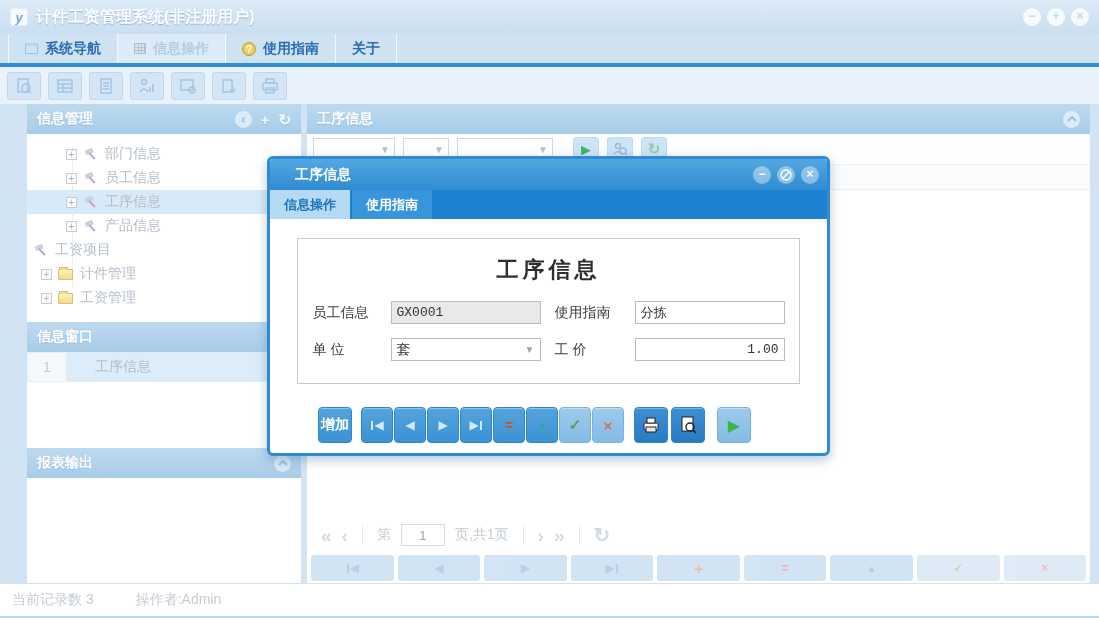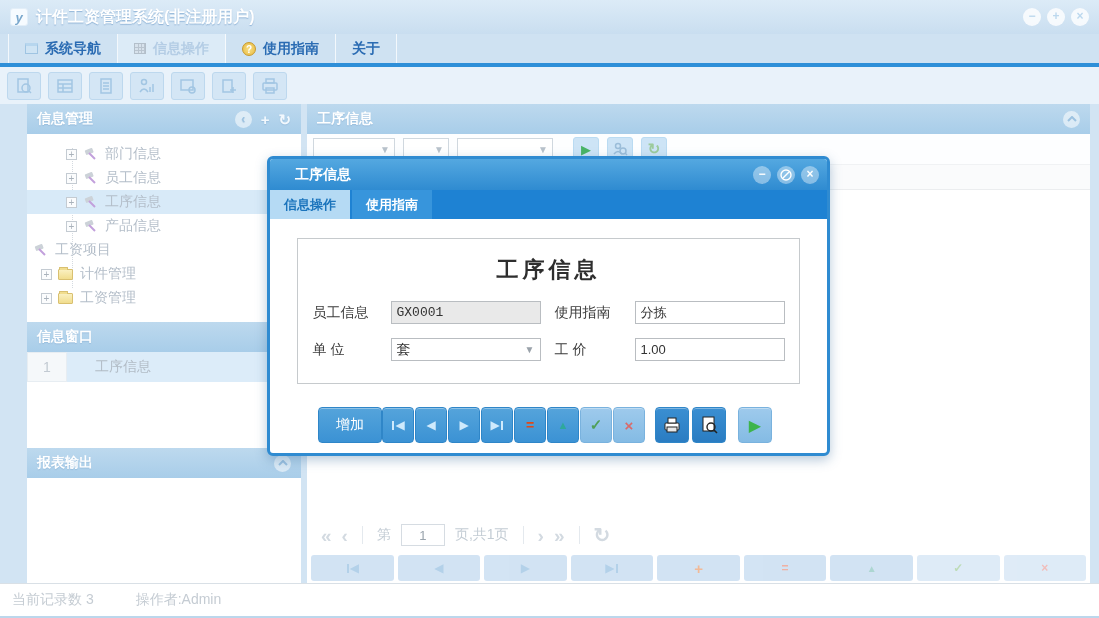--- a/index.html
+++ b/index.html
@@ -180,30 +180,30 @@
   .form-box { border:1px solid #c6cacd; height:146px; padding:10px 18px 0; }
   .form-heading { text-align:center; font-size:22px; font-weight:bold; color:#2e2e2e;
     font-family:"DejaVu Serif", serif; letter-spacing:4px; margin-top:6px; }
   .form-grid { display:grid; grid-template-columns:64px 150px 66px 150px; column-gap:14px;
     row-gap:14px; margin-top:16px; align-items:center; justify-content:center; }
   .f-label { font-size:14px; color:#3a3a3a; white-space:nowrap; }
   .f-input { height:23px; border:1px solid #b9bdc1; width:100%; font-size:13px; padding:0 5px;
     color:#333; font-family:"Liberation Sans",sans-serif; }
   .f-input.mono { font-family:"Liberation Mono", monospace; }
   .f-input.ro { background:#e9e9e9; }
-  .f-input.num { text-align:left; font-family:Liberation Sans, sans-serif; }
+  .f-input.num { text-align:right; font-family:Liberation Mono, monospace; }
   .f-select { height:23px; border:1px solid #b9bdc1; display:flex; align-items:center;
     padding:0 5px; font-size:14px; color:#333; }
   .f-select .arrow { margin-left:auto; color:#9aa2aa; font-size:10px; }
 
   .dlg-buttons { display:flex; align-items:center; margin-top:23px; padding-left:21px; }
   .d-btn { height:36px; border-radius:4px; border:1px solid #2f86c8;
     background:linear-gradient(#55a4db,#3b92d4); display:flex; align-items:center;
     justify-content:center; box-shadow:inset 0 1px 0 rgba(255,255,255,.35); }
-  .d-btn.add { width:64px; color:#fff; font-weight:normal; font-size:14px; }
+  .d-btn.add { width:34px; color:#fff; font-weight:bold; font-size:14px; margin-right:9px; }
   .d-btn.nav { width:32px; margin-right:1px; color:#cfeafc; font-size:12px; }
   .d-btn.dim { background:linear-gradient(#9ecaec,#84bbe4); border-color:#79b2de; }
   .d-btn.dark { background:linear-gradient(#3b8fd2,#2a7cc2); width:34px; margin-right:3px; }
   .d-btn.gap { margin-left:9px; }
   .nav-eq { color:#e04818; font-weight:900; font-size:14px; }
   .nav-up { color:#2fa89c; font-size:11px; }
   .nav-check { color:#4f9f58; font-weight:bold; font-size:15px; }
   .nav-cross { color:#d96a6a; font-weight:bold; font-size:15px; }
   .play-tri { color:#3db44b; font-size:16px; }
 </style>

